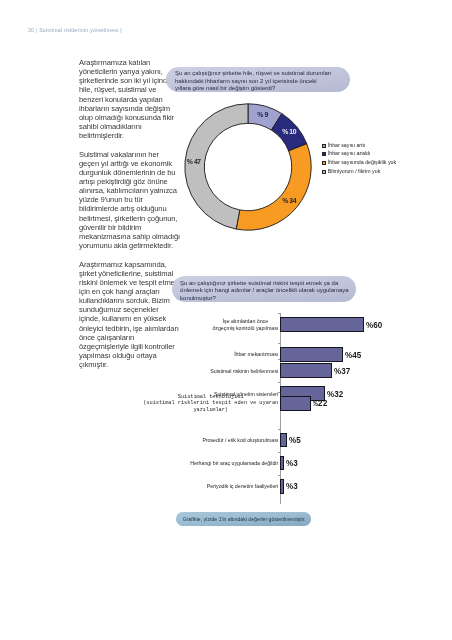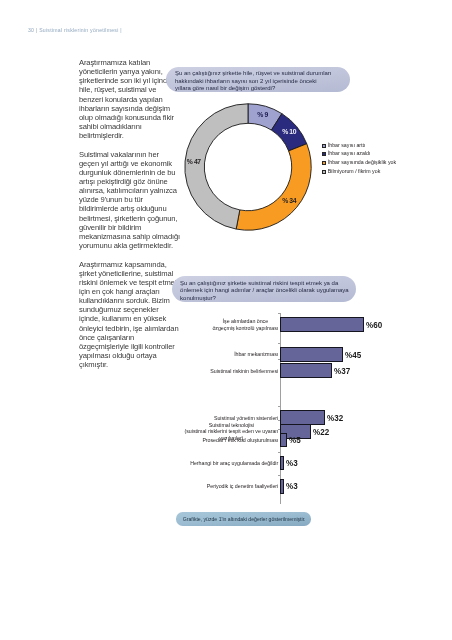--- a/index.html
+++ b/index.html
@@ -127,27 +127,27 @@
           <div class="bbar" style="width: 63px; background: rgb(102, 101, 154);"></div>
           <div class="bval" style="left: 177px;">%45</div>
           <div class="tick" style="top: 0px;"></div>
         </div>
         <div class="brow" style="top: 46.2px;">
           <div class="blabel" style="top: 8.35px;">Suistimal riskinin belirlenmesi</div>
           <div class="bbar" style="width: 51.8px; background: rgb(102, 101, 154);"></div>
           <div class="bval" style="left: 165.8px;">%37</div>
           <div class="tick" style="top: 0px;"></div>
         </div>
-        <div class="brow" style="top: 69.3px; margin-top: 24px;">
+        <div class="brow" style="top: 69.3px;">
           <div class="blabel" style="top: 8.35px;">Suistimal yönetim sistemleri</div>
           <div class="bbar" style="width: 44.8px; background: rgb(102, 101, 154);"></div>
           <div class="bval" style="left: 158.8px;">%32</div>
           <div class="tick" style="top: 0px;"></div>
         </div>
-        <div class="brow" style="top: 107px;">
+        <div class="brow" style="top: 79px; font-family: Liberation Mono, monospace;">
           <div class="blabel" style="top: 2.15px;">Suistimal teknolojisi<br>(suistimal risklerini tespit eden ve uyaran<br>yazılımlar)</div>
           <div class="bbar" style="width: 30.8px; background: rgb(102, 101, 154);"></div>
           <div class="bval" style="left: 144.8px;">%22</div>
           <div class="tick" style="top: 0px;"></div>
         </div>
         <div class="brow" style="top: 115.5px;">
           <div class="blabel" style="top: 8.35px;">Prosedür / etik kod oluşturulması</div>
           <div class="bbar" style="width: 7px; background: rgb(102, 101, 154);"></div>
           <div class="bval" style="left: 121px;">%5</div>
           <div class="tick" style="top: 0px;"></div>

